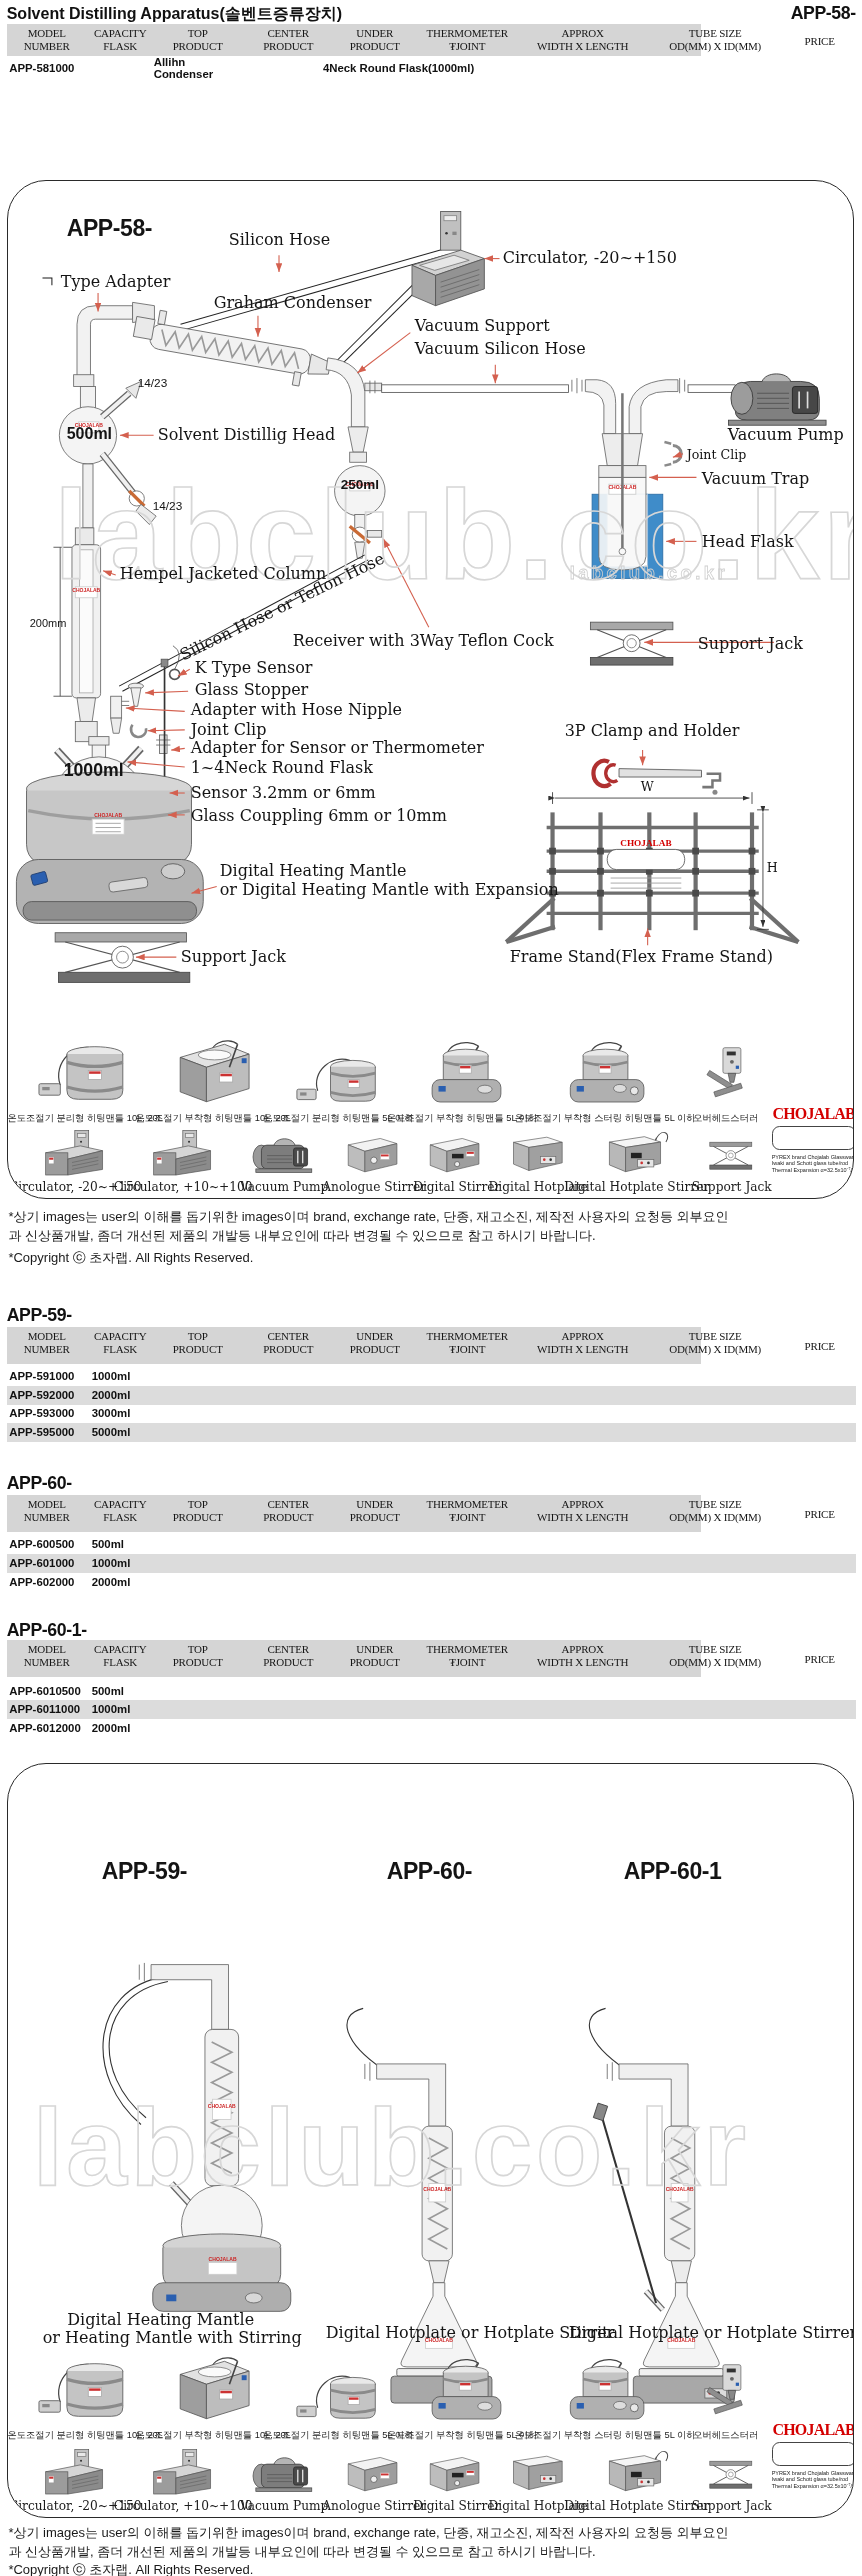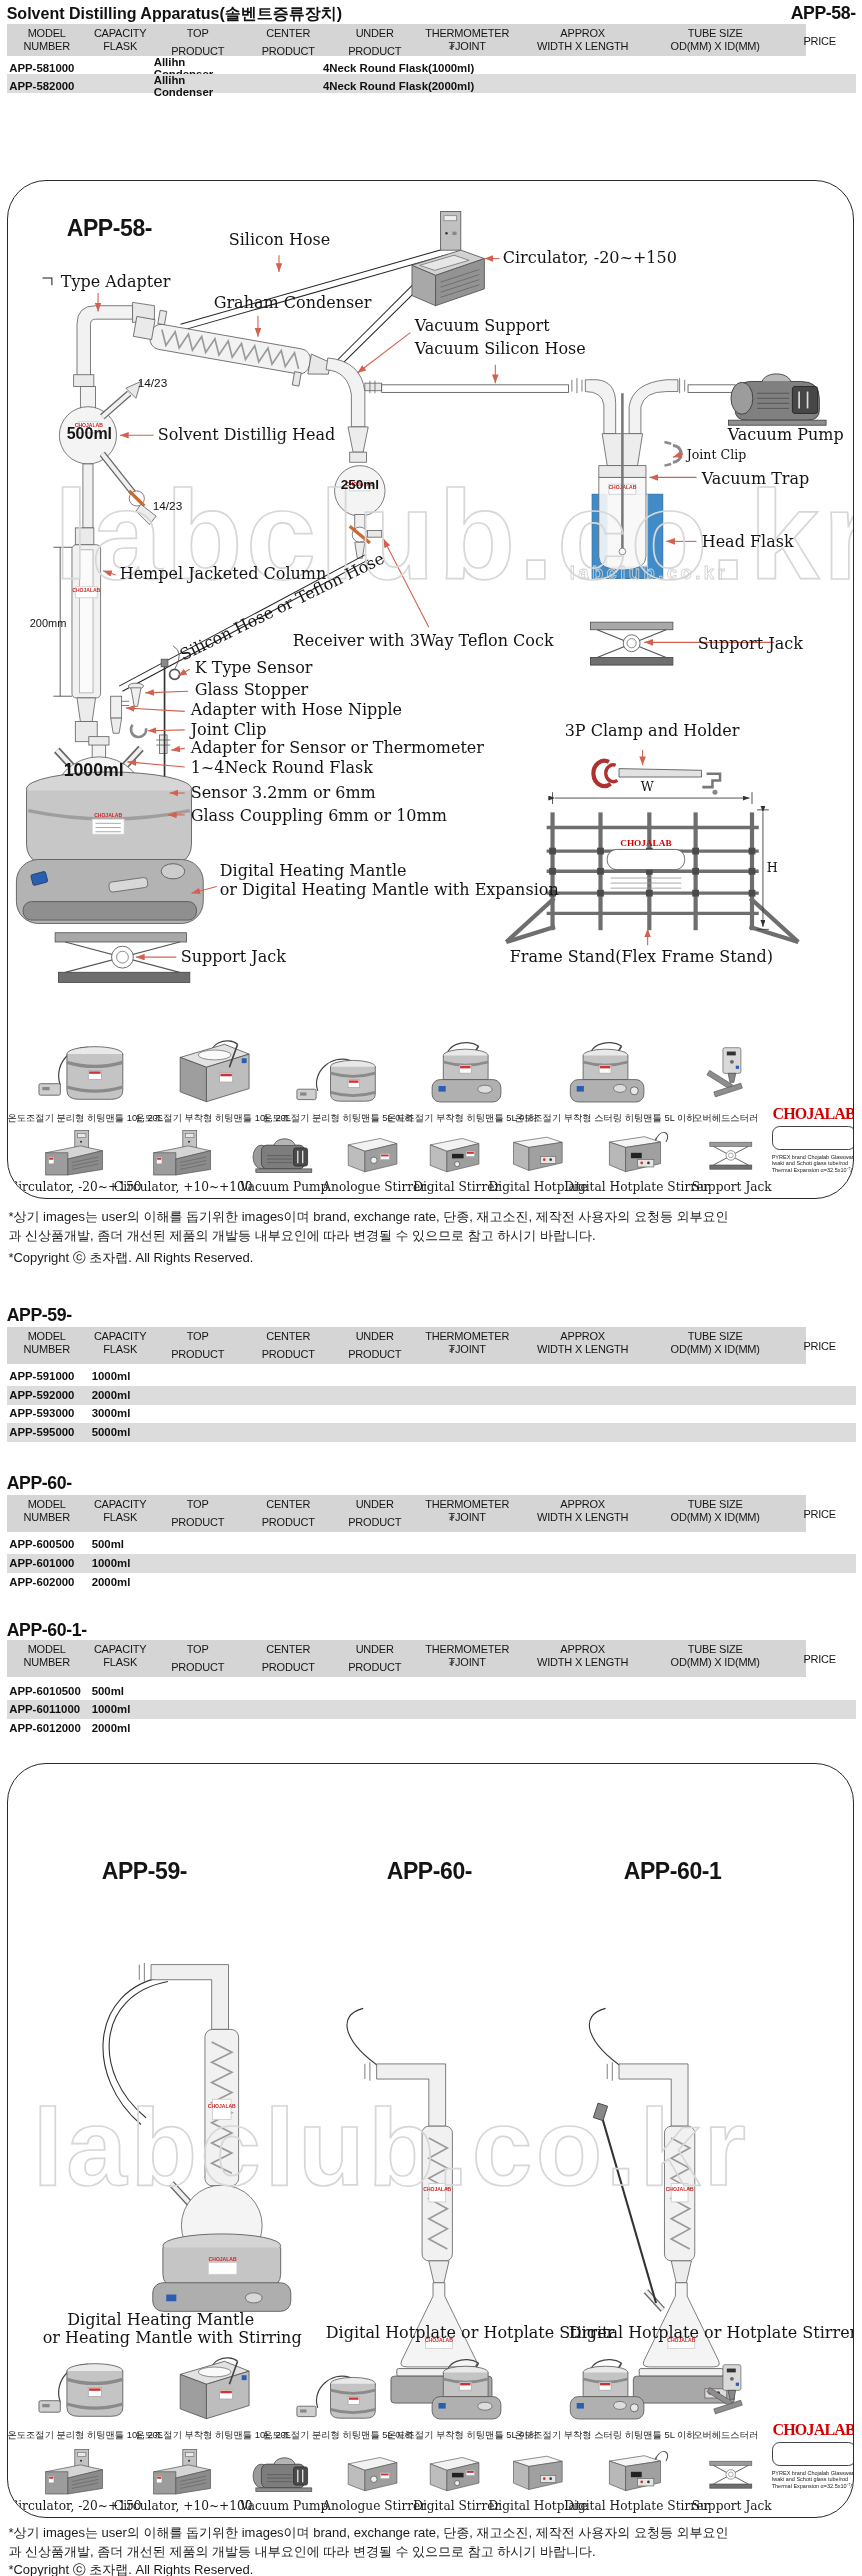--- a/index.html
+++ b/index.html
@@ -4,23 +4,23 @@
 <style>
   html,body{margin:0;padding:0;background:#fff;}
   .page{position:relative;width:862px;height:2576px;background:#fff;
         font-family:"Liberation Sans",sans-serif;overflow:hidden;color:#111;}
 
   
   .ttl{position:absolute;left:6.7px;width:849px;display:flex;justify-content:space-between;
        align-items:baseline;font-weight:bold;font-size:16px;white-space:nowrap;}
   .ttl .code{font-size:17.7px;letter-spacing:-0.4px;}
   .grid{display:grid;grid-template-columns:80px 67px 88px 93px 80px 105px 126px 139px 70px;}
-  .thead{position:absolute;left:6.7px;width:799px;background:#d5d5d5;}
+  .thead{position:absolute;left:6.7px;width:694px;background:#d5d5d5;font-family:Liberation Serif, serif;}
   .th{text-align:center;font-size:11px;line-height:12.6px;letter-spacing:-0.2px;padding-top:3.4px;color:#161616;}
-  .th.low div:last-child{margin-top:5px;}
+  .th.low div:last-child{}
   .trow{position:absolute;left:6.7px;width:849px;height:18.5px;font-weight:bold;font-size:11.4px;align-items:center;}
   .trow.alt{background:#dcdcdc;}
   .cl{text-align:left;}
   .c-model{padding-left:2.5px;}
   .c-cap{padding-left:5px;}
 
   
   .dbox{position:absolute;left:6.7px;width:845px;border:1.7px solid #2a2a2a;border-radius:39px;overflow:hidden;background:#fff;}
   .dbox svg.art{position:absolute;left:0;top:0;z-index:1;}
   .wm{position:absolute;z-index:2;font-weight:bold;white-space:nowrap;color:rgba(255,255,255,0);
@@ -244,27 +244,20 @@
     <div class="th">
         <div style="padding-top:8.4px">PRICE</div>
       </div>
   </div>
   <div class="trow grid" style="top:56px">
     <div class="cl c-model">APP-581000</div>
       <div></div>
     <div class="cl">Allihn Condenser</div>
       <div></div>
     <div class="cl" style="grid-column:5/8;margin-left:-11.8px">4Neck Round Flask(1000ml)</div>
-  </div>
-  <div class="trow grid alt" style="top:74px">
-    <div class="cl c-model">APP-582000</div>
-      <div></div>
-    <div class="cl">Allihn Condenser</div>
-      <div></div>
-    <div class="cl" style="grid-column:5/8;margin-left:-11.8px">4Neck Round Flask(2000ml)</div>
   </div>
 
   <div class="dbox" style="top:180px;height:1017px">
     <svg class="art" width="845" height="1017" viewBox="0 0 1004 1208">
       <defs>
         <marker id="arr" markerWidth="9" markerHeight="8" refX="8" refY="3" orient="auto">
           <path d="M0,0 L8,3 L0,6 Z" fill="#d4604f"></path>
         </marker>
         <marker id="barr" markerWidth="9" markerHeight="8" refX="8" refY="3" orient="auto">
           <path d="M0,0 L8,3 L0,6 Z" fill="#333"></path>

